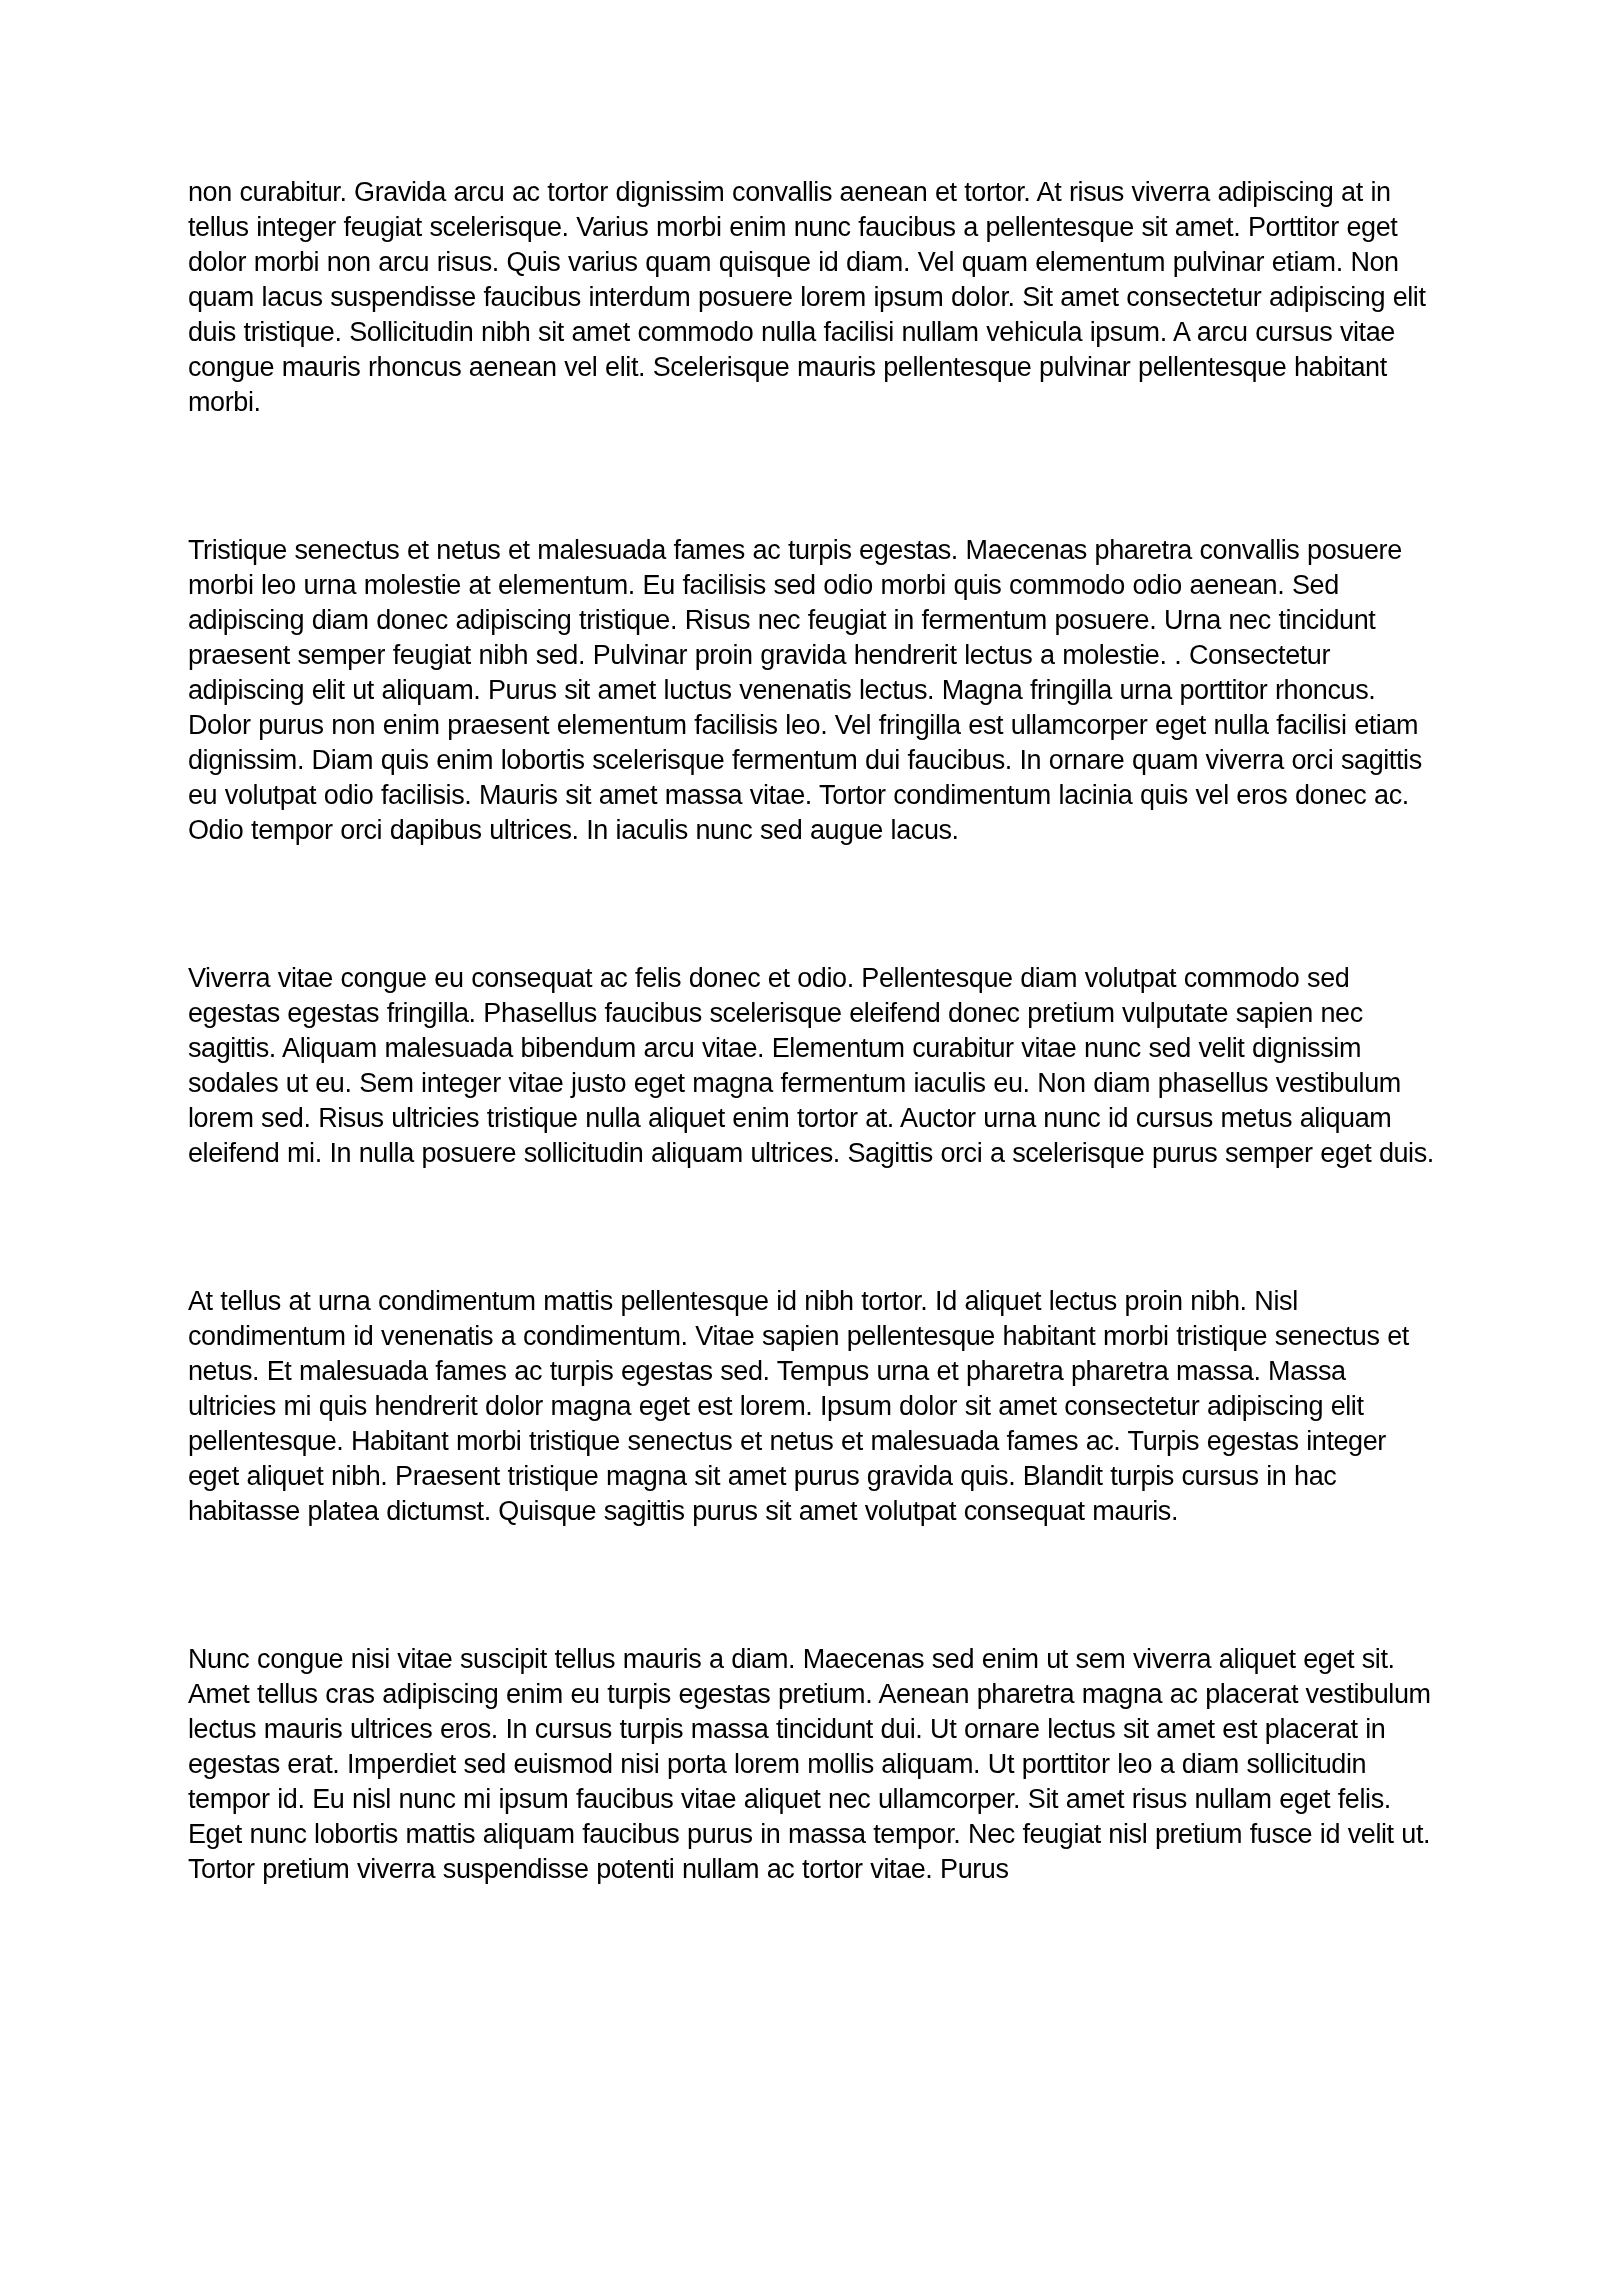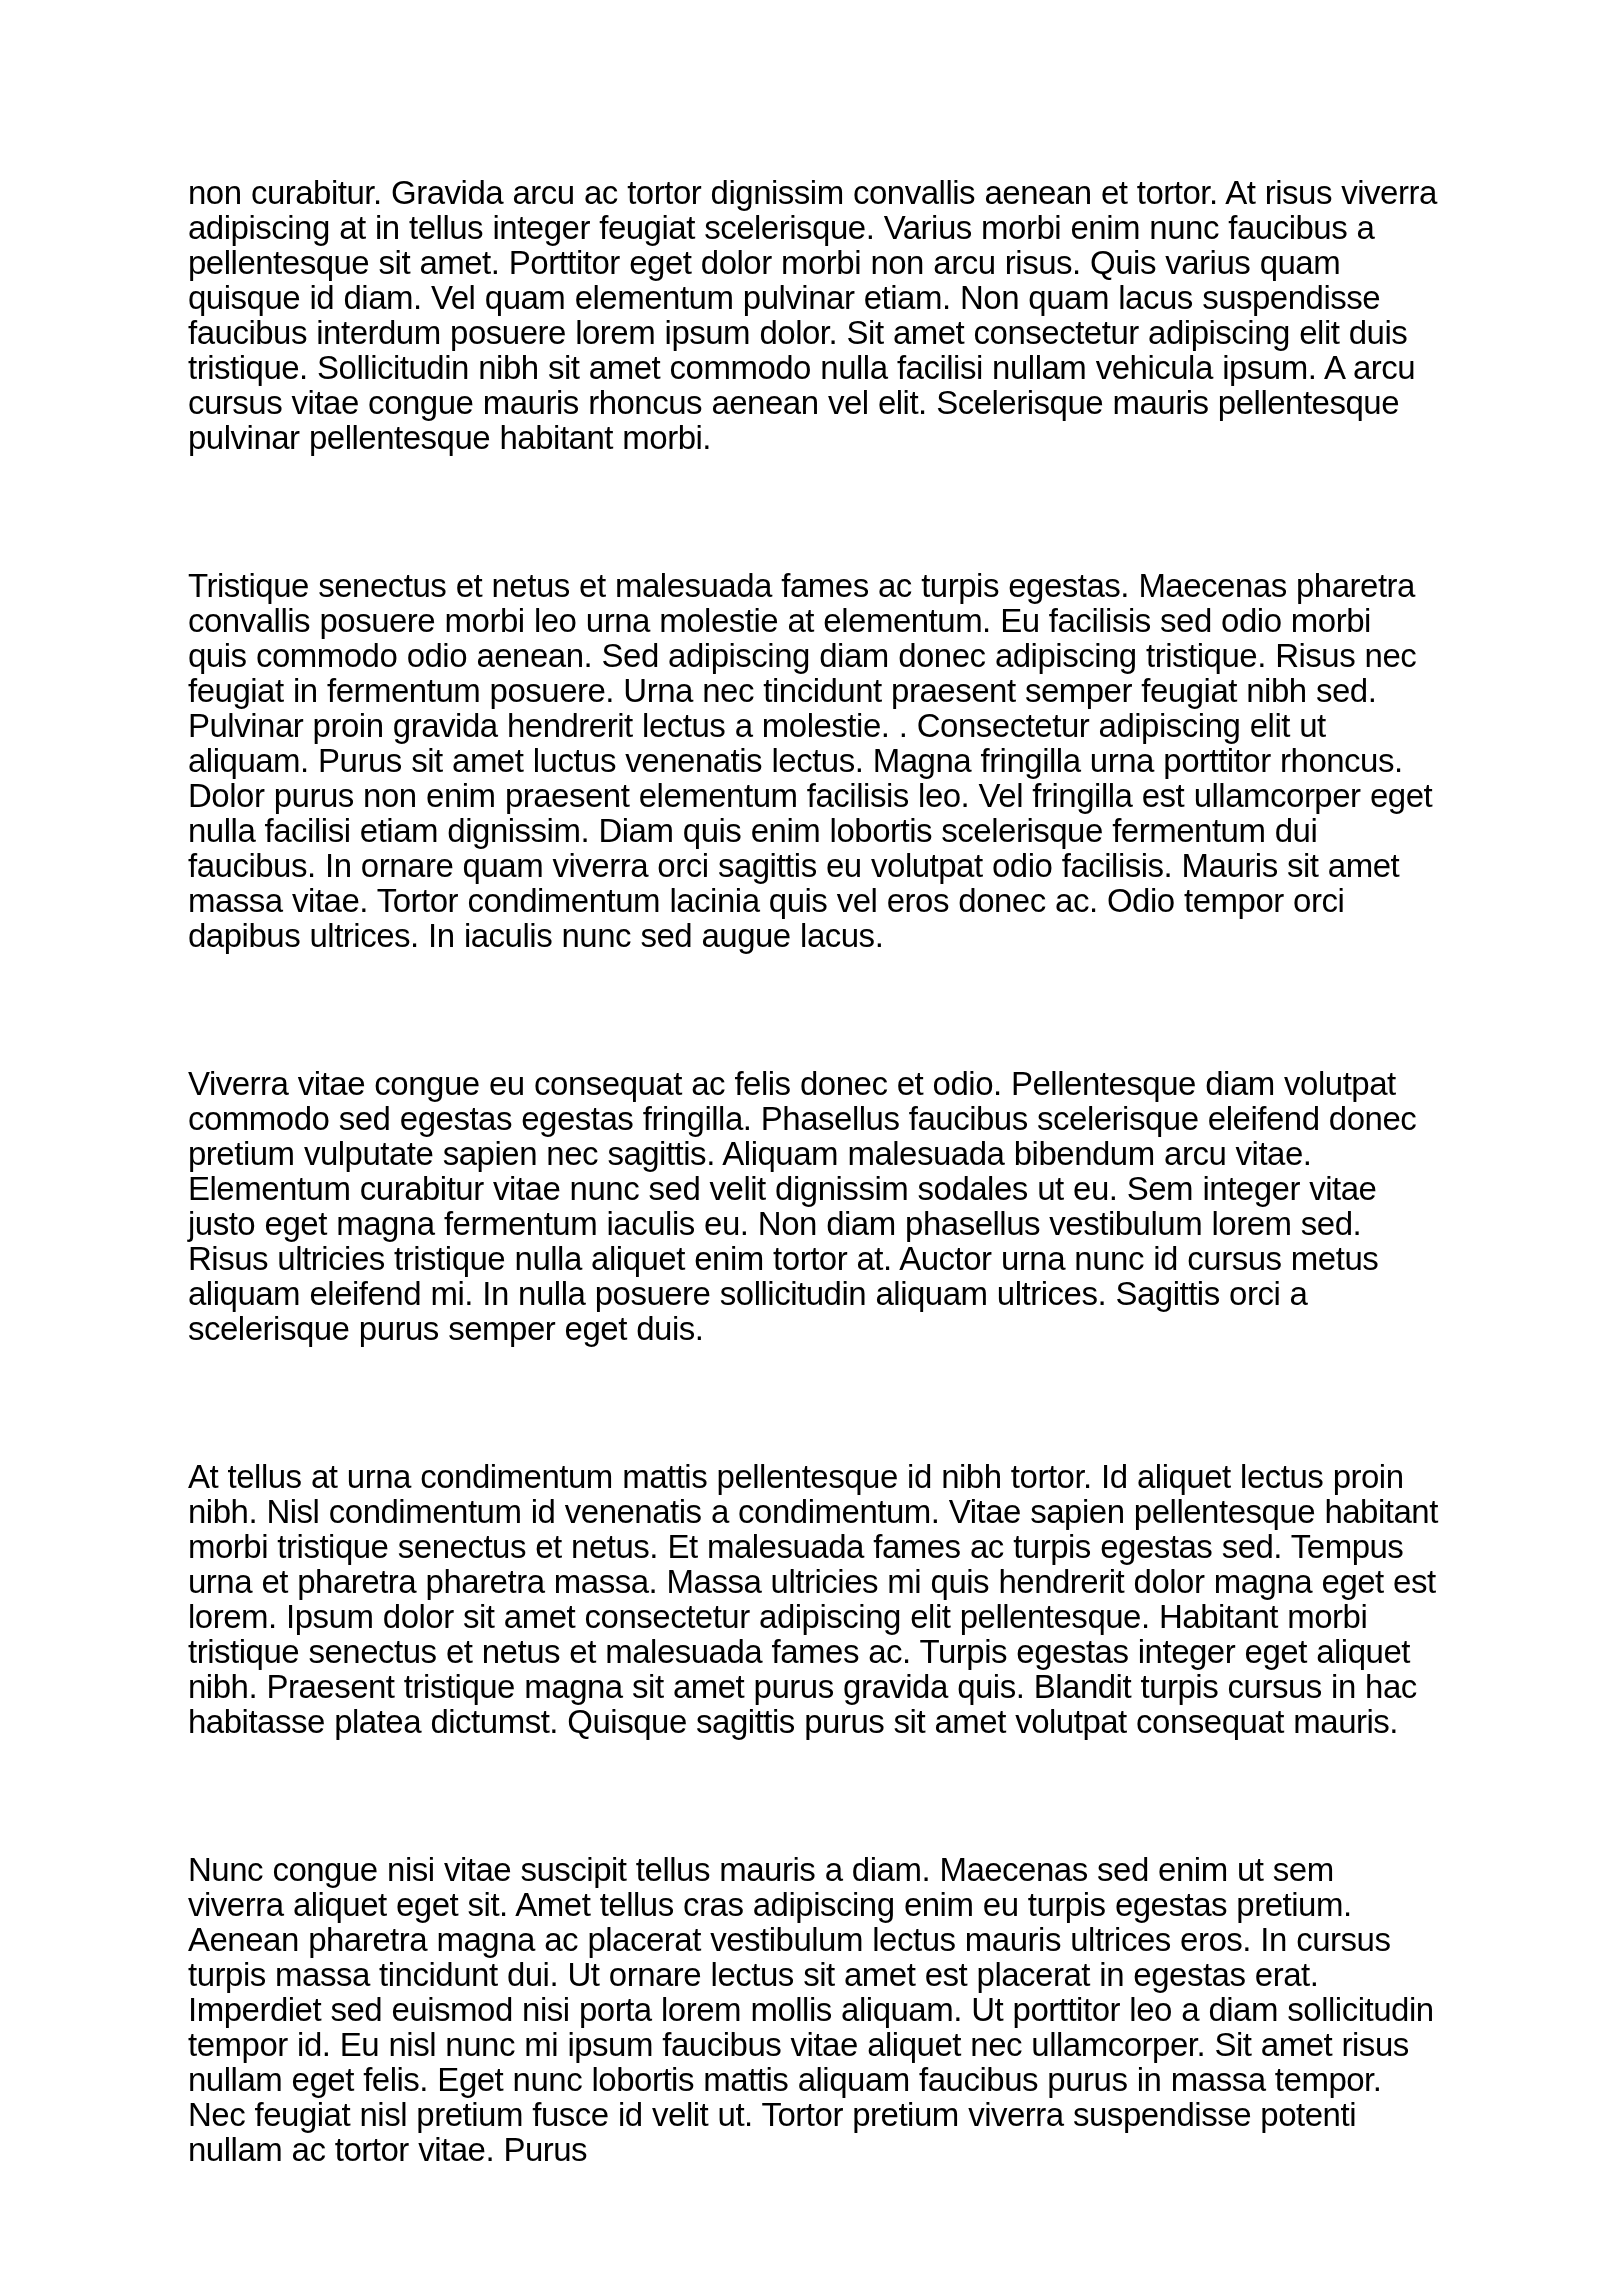--- a/index.html
+++ b/index.html
@@ -13,21 +13,21 @@
     height: 2295px;
     background: #ffffff;
     overflow: hidden;
   }
   .content {
     position: absolute;
     left: 188px;
     top: 175px;
     width: 1250px;
     font-family: "Liberation Sans", sans-serif;
-    font-size: 33px;
+    font-size: 27px;
     letter-spacing: -0.015em;
     line-height: 35px;
     color: #000000;
     text-align: left;
   }
   .content p {
     margin: 0 0 113px 0;
     padding: 0;
     word-spacing: 0.02em;
   }

